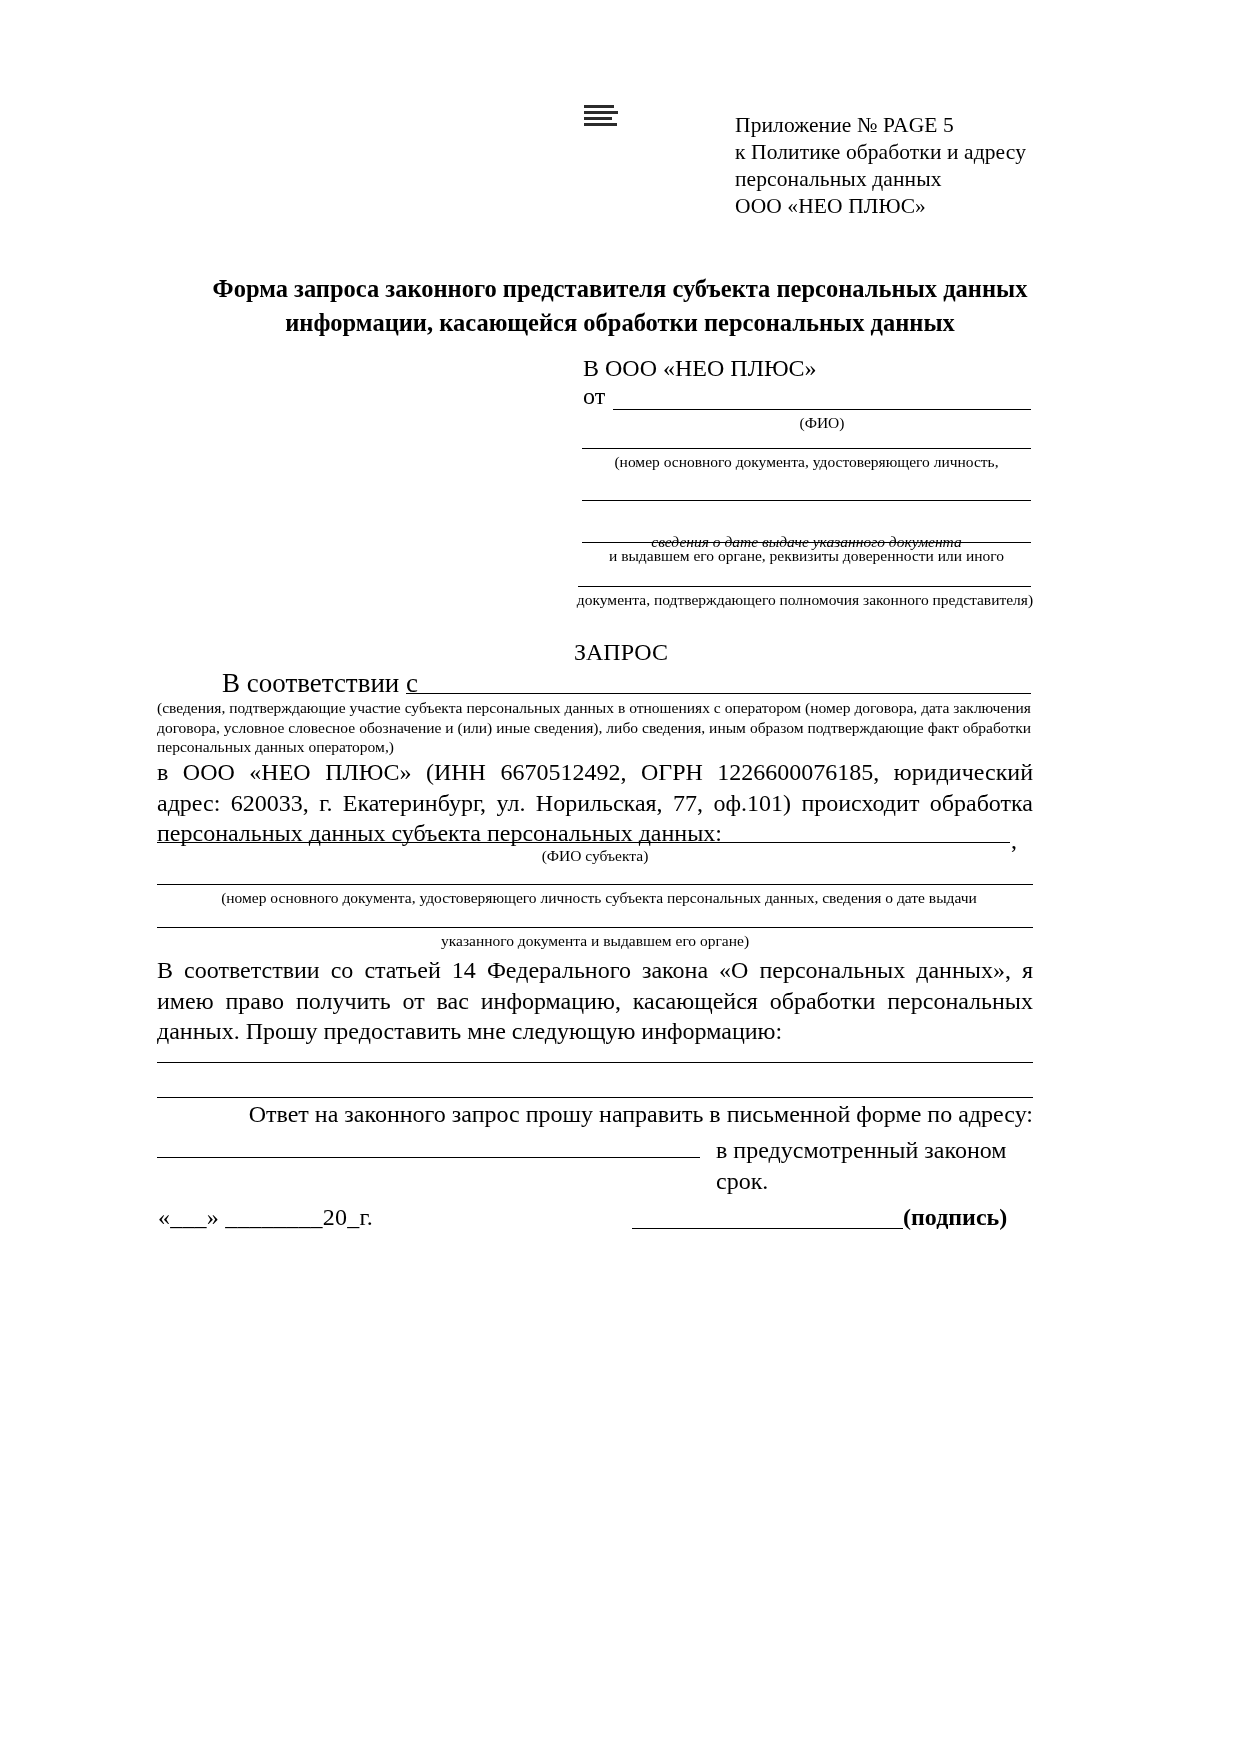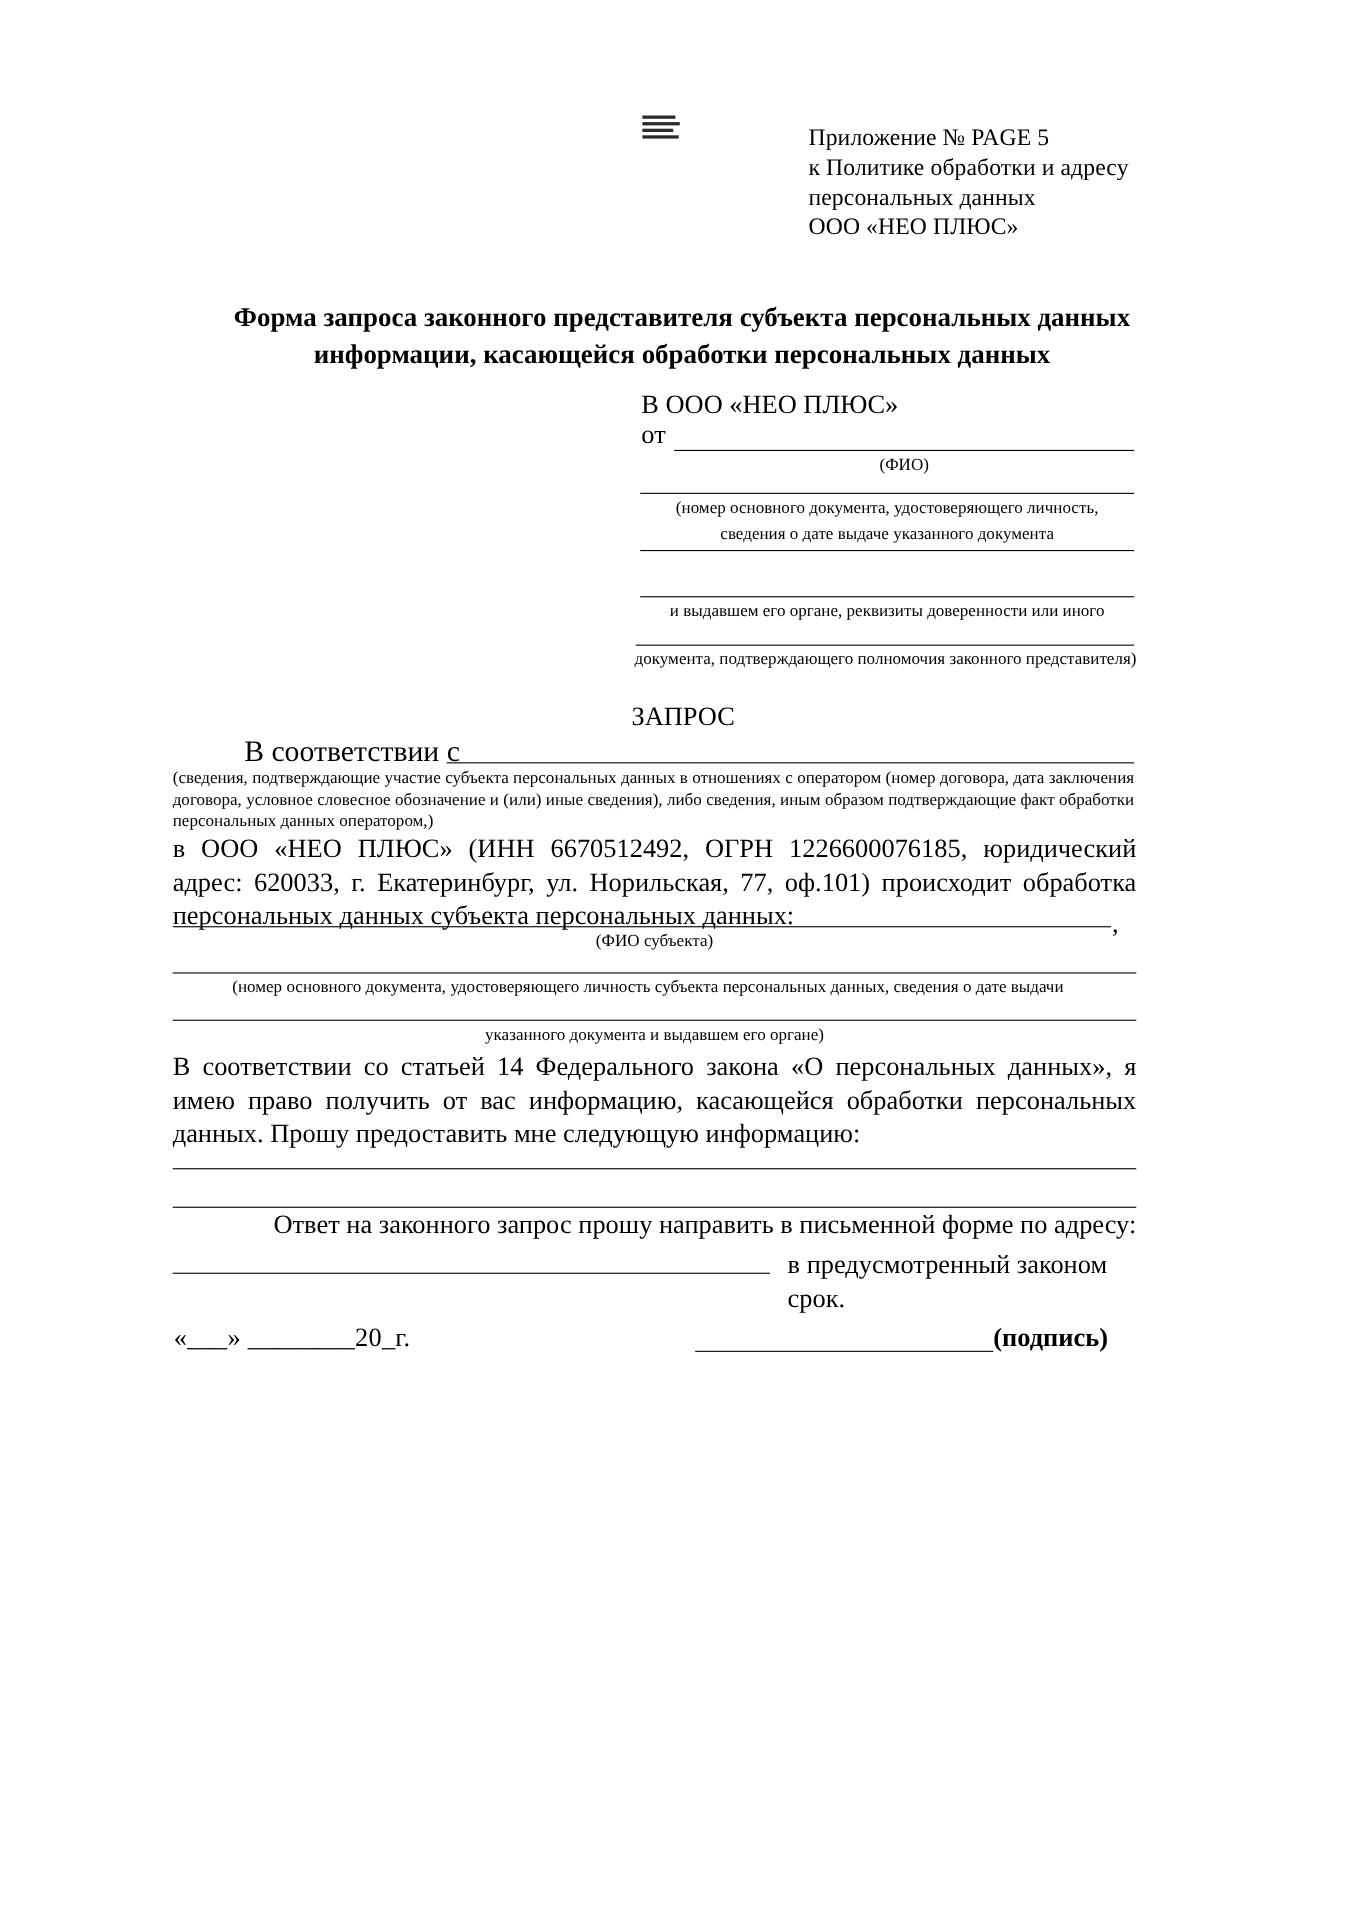--- a/index.html
+++ b/index.html
@@ -159,21 +159,21 @@
   <div class="addressee">В ООО «НЕО ПЛЮС»</div>
 
   <div style="position:absolute;left:583px;top:383px;font-size:24px;">от</div>
   <div class="rule" style="left:613px;top:409px;width:418px;"></div>
   <div class="caption" style="left:613px;top:413px;width:418px;">(ФИО)</div>
 
   <div class="rule" style="left:582px;top:448px;width:449px;"></div>
   <div class="caption" style="left:582px;top:452px;width:449px;">(номер основного документа, удостоверяющего личность,</div>
 
   <div class="rule" style="left:582px;top:500px;width:449px;"></div>
-  <div class="caption" style="left:582px;top:476px;width:449px;">сведения о дате выдаче указанного документа</div>
+  <div class="caption" style="left:582px;top:532px;width:449px;font-style:italic;">сведения о дате выдаче указанного документа</div>
 
   <div class="rule" style="left:582px;top:542px;width:449px;"></div>
   <div class="caption" style="left:582px;top:546px;width:449px;">и выдавшем его органе, реквизиты доверенности или иного</div>
 
   <div class="rule" style="left:578px;top:586px;width:453px;"></div>
   <div class="caption" style="left:570px;top:590px;width:470px;">документа, подтверждающего полномочия законного представителя)</div>
 
   <div class="zapros">ЗАПРОС</div>
 
   <div class="accord">В соответствии с</div>
@@ -181,21 +181,21 @@
 
   <div class="smallnote" style="left:157px;top:698px;width:874px;">(сведения, подтверждающие участие субъекта персональных данных в отношениях с оператором (номер договора, дата заключения договора, условное словесное обозначение и (или) иные сведения), либо сведения, иным образом подтверждающие факт обработки персональных данных оператором,)</div>
 
   <div class="para" style="left:157px;top:757px;width:876px;">в ООО «НЕО ПЛЮС» (ИНН 6670512492, ОГРН 1226600076185, юридический адрес: 620033, г. Екатеринбург, ул. Норильская, 77, оф.101)  происходит обработка персональных данных субъекта персональных данных:</div>
 
   <div class="rule" style="left:157px;top:842px;width:853px;"></div>
   <div class="comma-right" style="left:1011px;top:827px;">,</div>
   <div class="caption" style="left:157px;top:846px;width:876px;">(ФИО субъекта)</div>
 
   <div class="rule" style="left:157px;top:884px;width:876px;"></div>
-  <div class="caption" style="left:151px;top:888px;width:876px;">(номер основного документа, удостоверяющего личность субъекта персональных данных, сведения о дате выдачи</div>
+  <div class="caption" style="left:161px;top:888px;width:876px;">(номер основного документа, удостоверяющего личность субъекта персональных данных, сведения о дате выдачи</div>
 
   <div class="rule" style="left:157px;top:927px;width:876px;"></div>
   <div class="caption" style="left:157px;top:931px;width:876px;">указанного документа и выдавшем его органе)</div>
 
   <div class="para" style="left:157px;top:955px;width:876px;">В соответствии со статьей 14 Федерального закона «О персональных данных», я имею право получить от вас информацию, касающейся обработки персональных данных. Прошу предоставить мне следующую информацию:</div>
 
   <div class="rule" style="left:157px;top:1062px;width:876px;"></div>
   <div class="rule" style="left:157px;top:1097px;width:876px;"></div>
 
   <div class="para" style="left:157px;top:1099px;width:876px;text-align:right;">Ответ на законного запрос прошу направить в письменной форме по адресу:</div>

